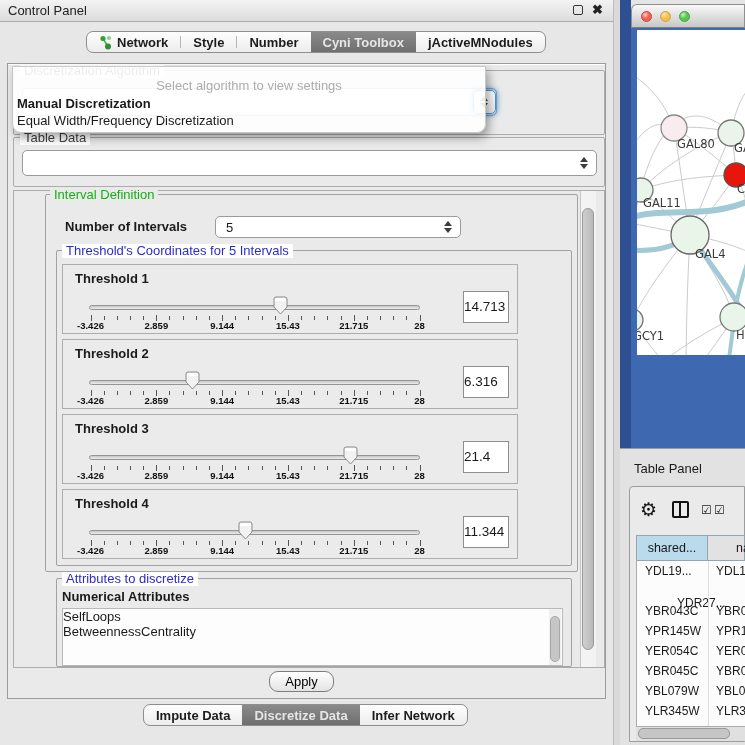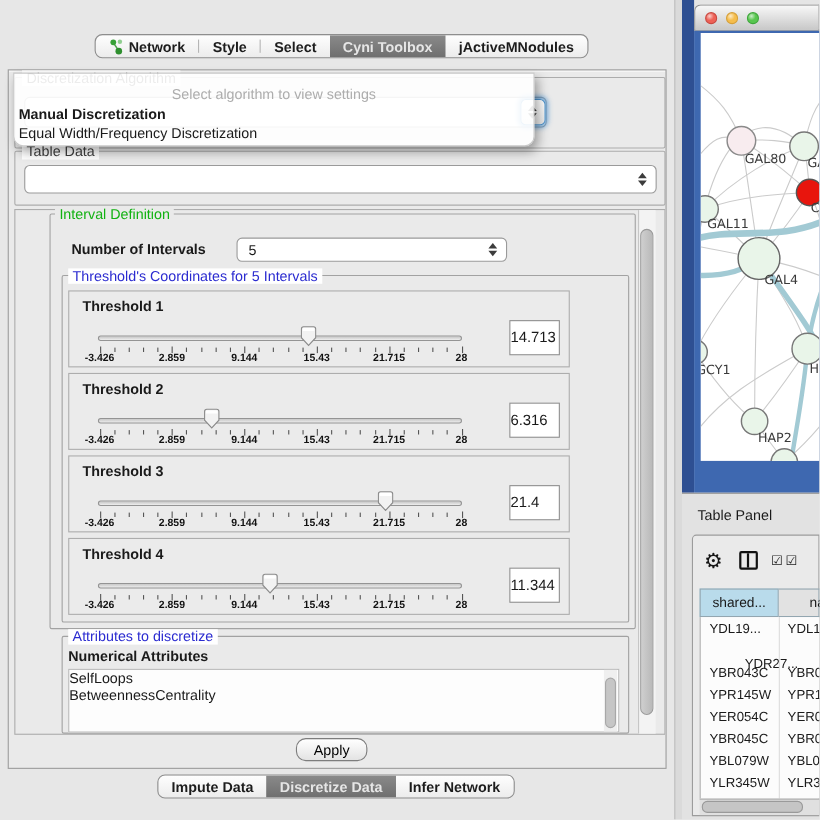--- a/index.html
+++ b/index.html
@@ -87,21 +87,21 @@
     justify-content:center; }
 
   
   .panel-gap { left:613px; top:0; width:7px; height:745px; background:#DADADA; border-left:1px solid #BDBDBD; }
   .desktop-blue { left:620px; top:0; width:11px; height:448px; background:#2E4F92; }
   .mac-titlebar { left:631px; top:4px; width:114px; height:24px; border:1px solid #8F8F8F; border-bottom:1px solid #7F7F7F;
     border-radius:6px 0 0 0; background:linear-gradient(#F8F8F8,#C8C8C8); display:flex; align-items:center;
     padding-left:9px; gap:8px; }
   .light { width:11px; height:11px; border-radius:50%; }
   .win-content { left:631px; top:28px; width:114px; height:420px; background:#3E68B0; }
-  .net-canvas { left:637px; top:30px; width:108px; height:389px; background:#FFFFFF; overflow:hidden; }
+  .net-canvas { left:637px; top:30px; width:108px; height:325px; background:#FFFFFF; overflow:hidden; }
 
   .table-panel { left:620px; top:448px; width:125px; height:297px; background:#E2E2E2; border-top:1px solid #9a9a9a; }
   .tp-title { left:634px; top:461px; font-size:13px; color:#1a1a1a; }
   .tp-sub { left:629px; top:486px; width:116px; height:256px; background:#EAEAEA; border:1px solid #9C9C9C;
     border-radius:4px 0 0 0; }
   .gear { left:640px; top:498px; font-size:19px; color:#161616; }
   .colicon { left:672px; top:501px; width:17px; height:17px; border:2.4px solid #111; border-radius:2px; }
   .colicon::after { content:""; position:absolute; left:5px; top:0; width:2.4px; height:12.5px; background:#111; }
   .cb { position:absolute; top:503px; font-size:12px; color:#222; }
 
@@ -115,38 +115,45 @@
   .coldiv { left:708px; top:561px; width:1px; height:165px; background:#DDD; }
   .hscroll { left:636px; top:726px; width:109px; height:15px; background:#E0E0E0; border-top:1px solid #ABABAB; }
   .hthumb { left:638px; top:728px; width:92px; height:11px; background:#C5C5C5; border:1px solid #9a9a9a; border-radius:5px; }
 </style>
 </head>
 <body>
 
 <div id="root">
 
   <div class="abs" id="control-panel">
+    <div class="abs titlebar">
+      <span class="t">Control Panel</span>
+      <span class="win-icons">
+        <span class="float-ic"></span>
+        <span class="close-ic">✖</span>
+      </span>
+    </div>
 
     <div class="abs tabstrip" id="top-tabs">
         <div class="tab">
           <svg width="13" height="15">
             <line x1="4" y1="4" x2="9" y2="11" stroke="#4aa34a" stroke-width="1.4"></line>
             <circle cx="4" cy="3.5" r="2.6" fill="#37A137"></circle>
             <circle cx="10" cy="3" r="2" fill="#8FCE8F"></circle>
             <circle cx="9" cy="11.5" r="3" fill="#2F8F2F"></circle>
           </svg>
           <span>Network</span>
         </div>
         <div class="tabsep"></div>
         <div class="tab">
           <span>Style</span>
         </div>
         <div class="tabsep"></div>
         <div class="tab">
-          <span>Select</span>
+          <span>Number</span>
         </div>
         <div class="tab sel">
           <span>Cyni Toolbox</span>
         </div>
         <div class="tab">
           <span>jActiveMNodules</span>
         </div>
       </div>
 
     <div class="abs main-panel"></div>

